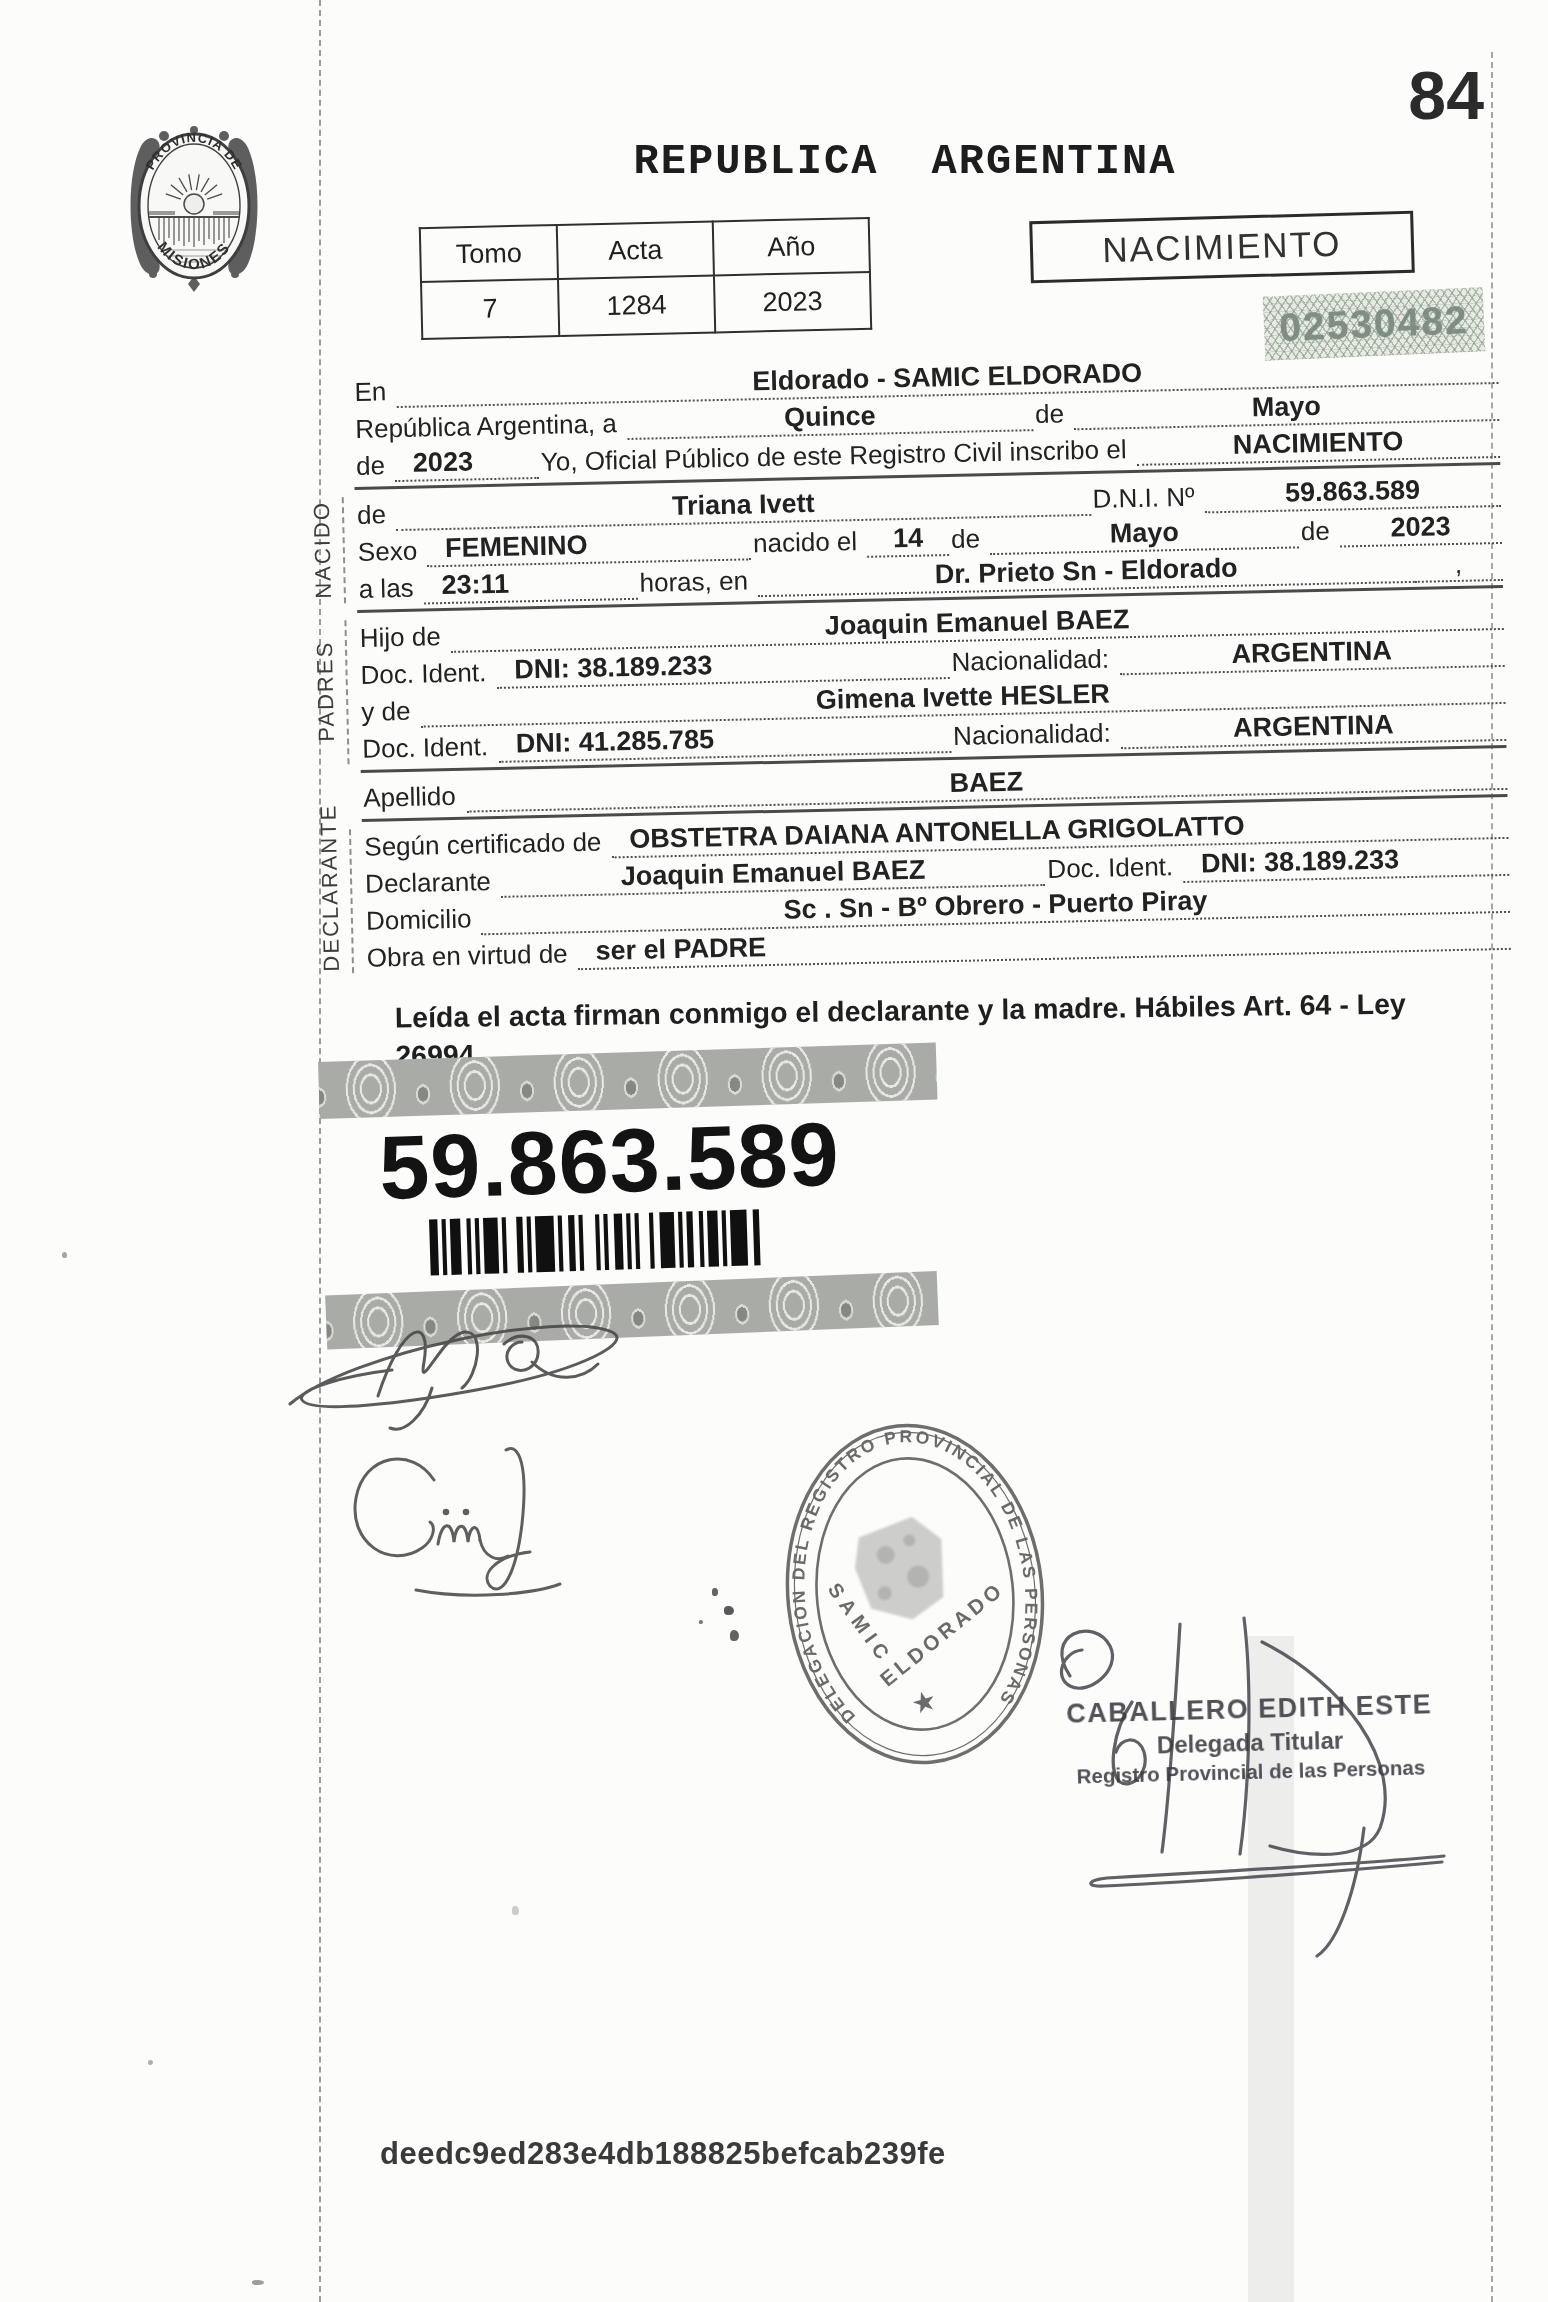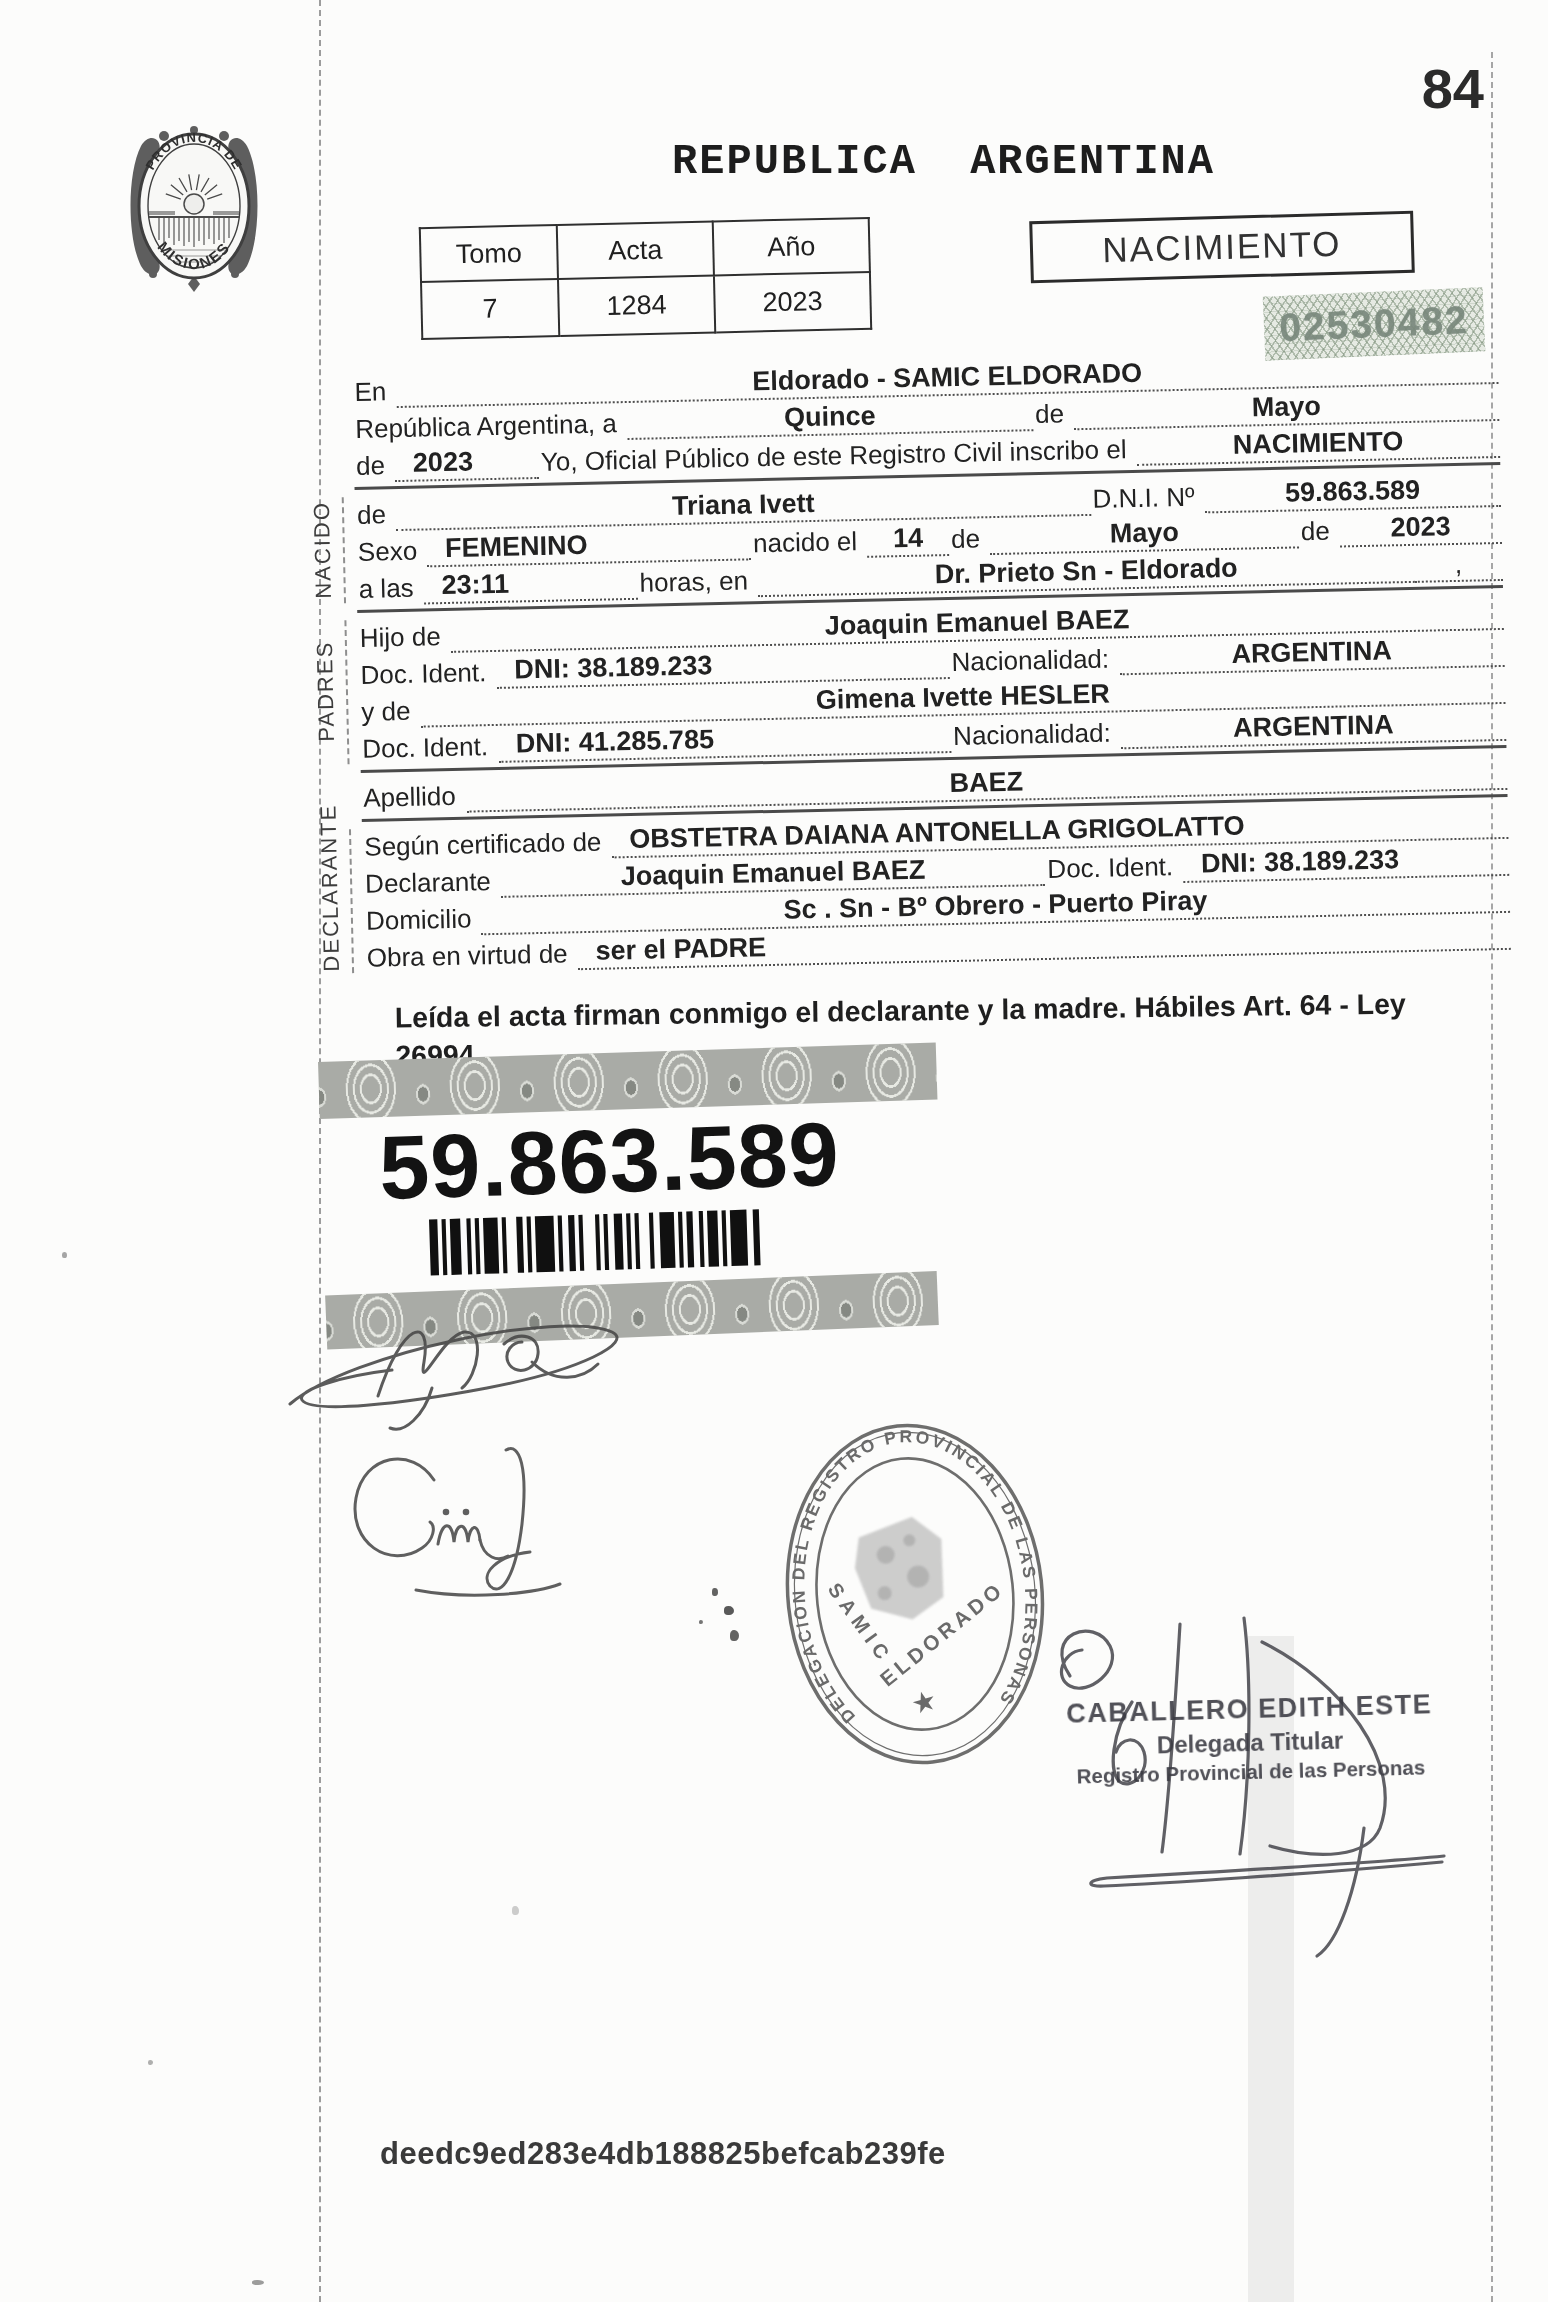--- a/index.html
+++ b/index.html
@@ -4,28 +4,28 @@
 <style>
   html,body{margin:0;padding:0;background:#ffffff;}
   .page{position:relative;width:1548px;height:2302px;background:#fcfcfb;overflow:hidden;
         font-family:"Liberation Sans","DejaVu Sans",sans-serif;color:#222;}
   .abs{position:absolute;}
 
   
   .edge-left{left:319px;top:0;height:2302px;width:0;border-left:2px dashed #9c9c9c;}
   .edge-right{left:1491px;top:52px;height:2250px;width:0;border-left:2px dashed #a6a6a6;}
 
-  .page-num{left:1372px;top:56px;width:112px;text-align:right;font-size:56px;font-weight:600;color:#2b2b2b;}
+  .page-num{left:1372px;top:56px;width:112px;text-align:right;font-size:68px;font-weight:600;color:#2b2b2b;}
 
   
   .logo{left:104px;top:118px;width:180px;text-align:center;}
   .logo svg{display:block;margin:0 auto;}
   .logo-caption{margin-top:16px;font-size:23px;line-height:1.25;color:#2e2e2e;}
 
-  .doc-title{left:595px;top:138px;width:620px;text-align:right;
+  .doc-title{left:595px;top:138px;width:620px;text-align:center;
              font-family:"Liberation Mono","DejaVu Sans Mono",monospace;
              font-weight:700;font-size:42px;letter-spacing:2px;word-spacing:26px;color:#1d1d1d;}
 
   
   .record-table{left:420px;top:222px;transform:rotate(-1.3deg);border-collapse:collapse;}
   .record-table td{border:2.5px solid #2f2f2f;text-align:center;font-size:27px;color:#202020;padding:0;}
   .record-table tr.hdr td{height:52px;}
   .record-table tr.val td{height:55px;}
   .record-table td.c1{width:135px;} .record-table td.c2{width:154px;} .record-table td.c3{width:154px;}
 

